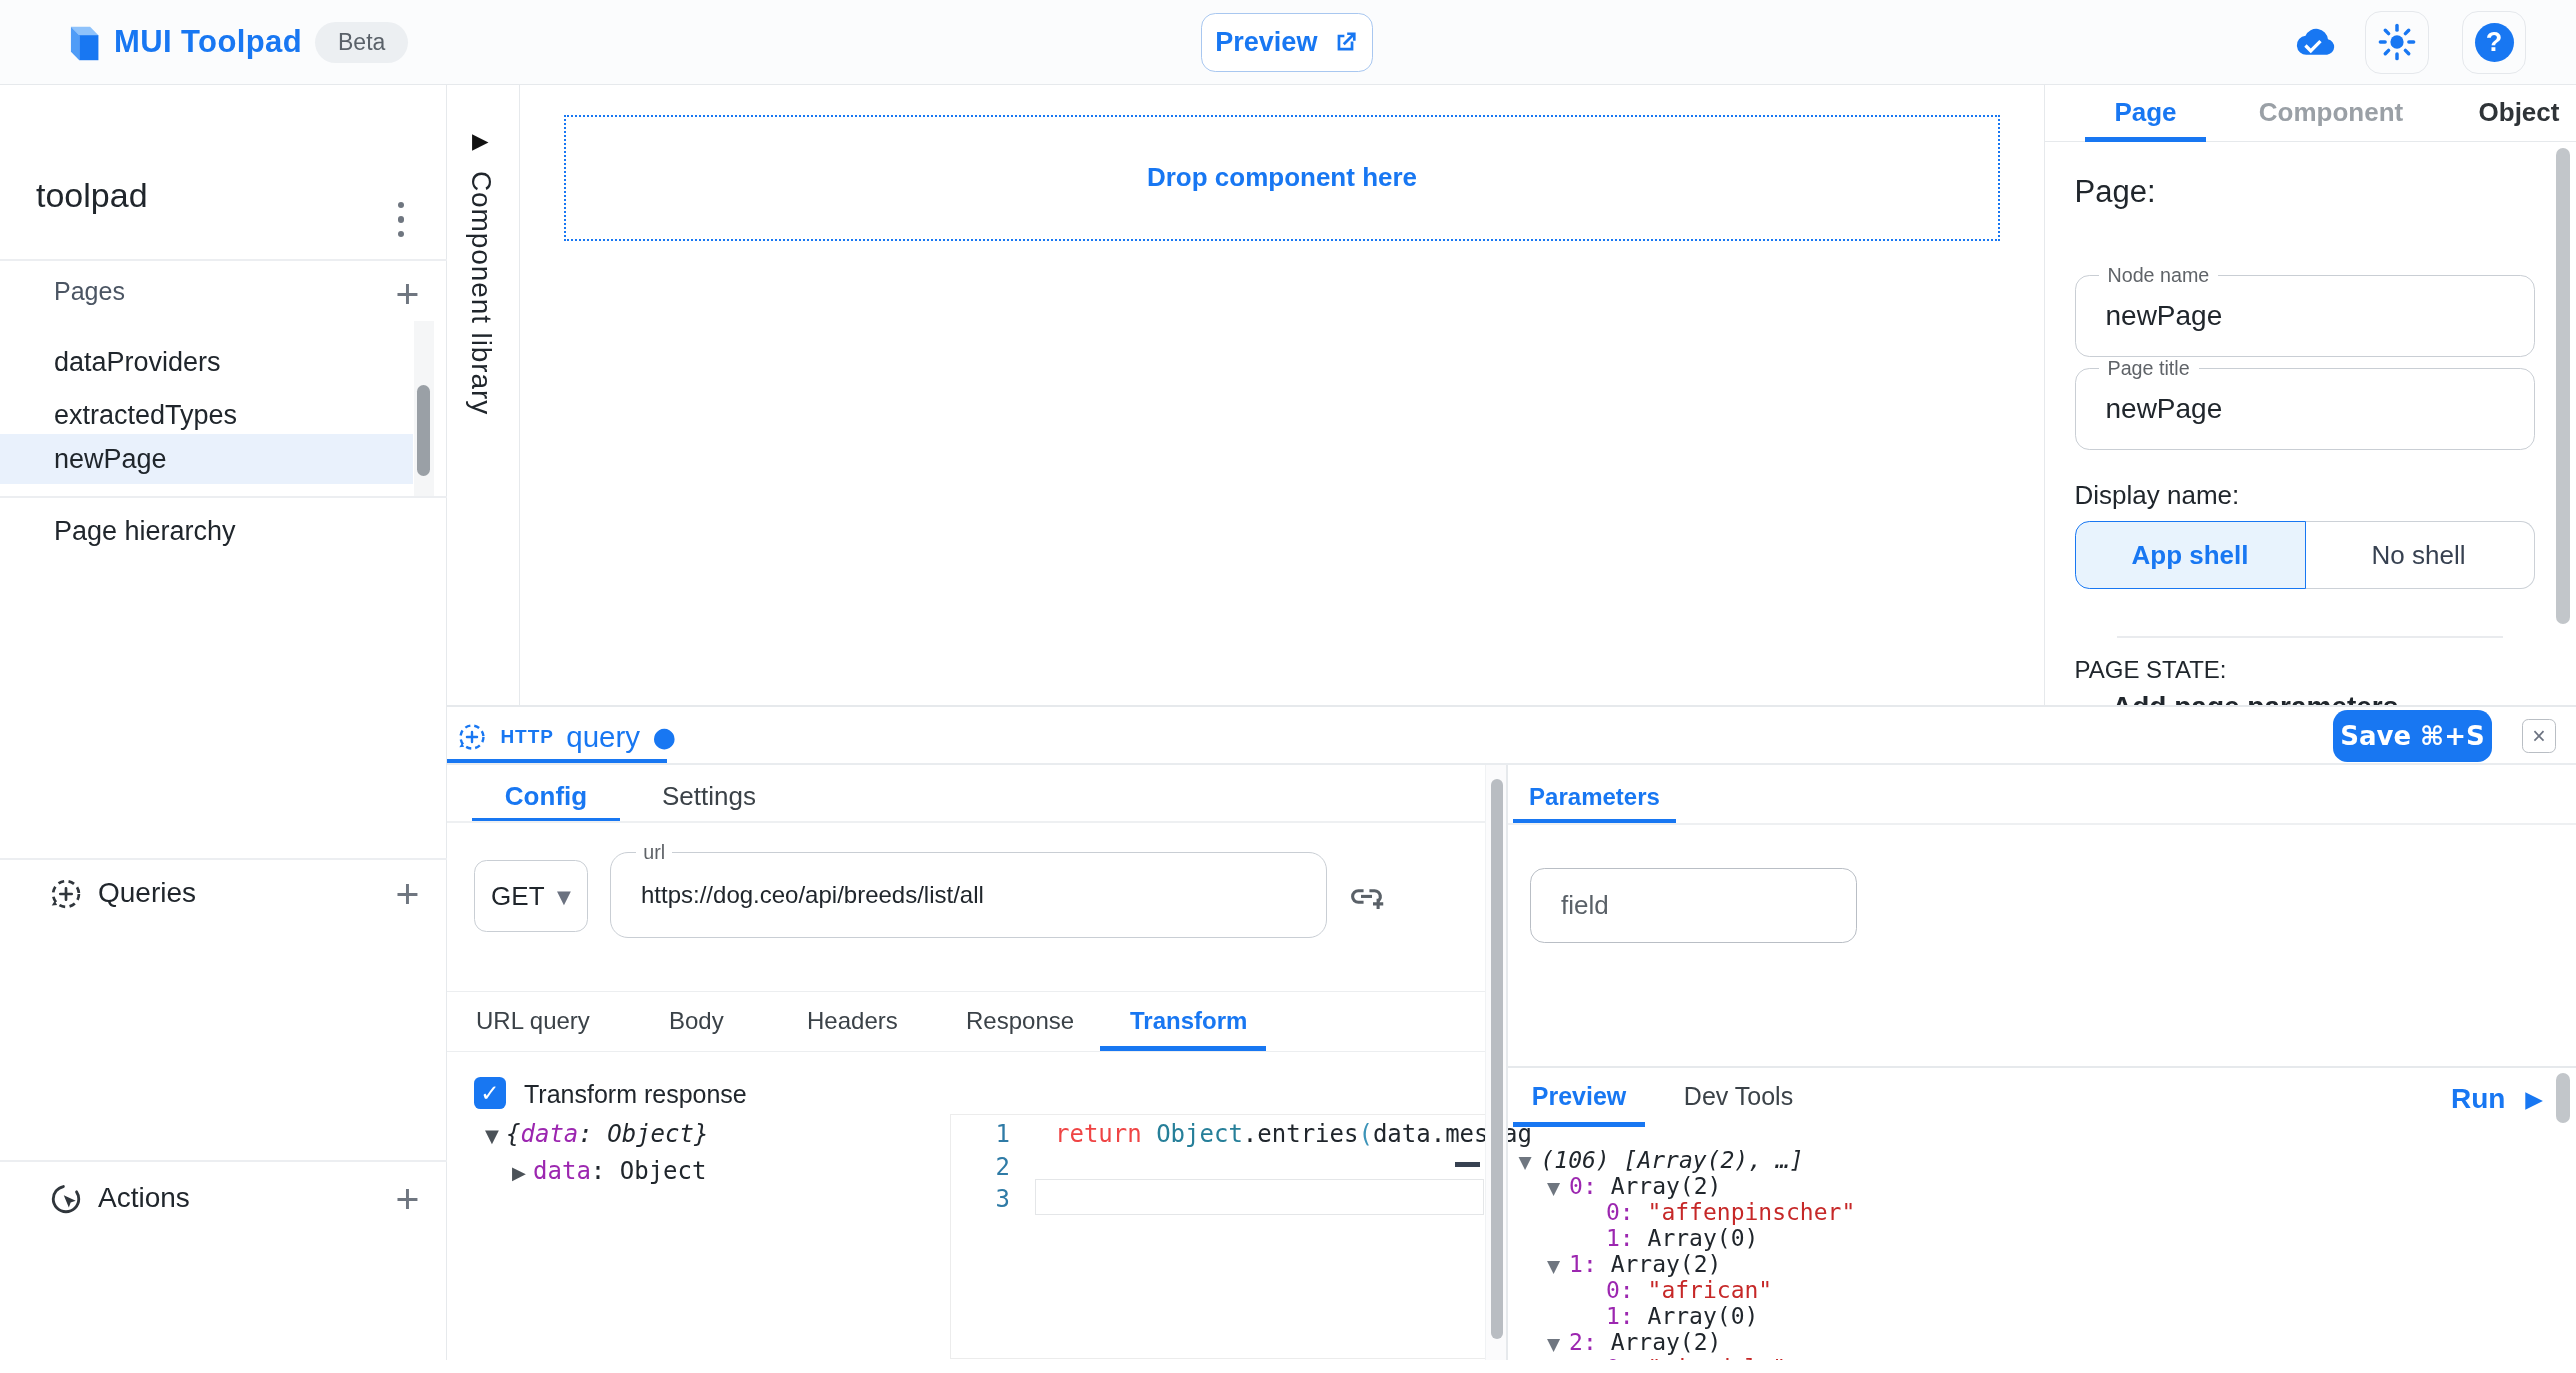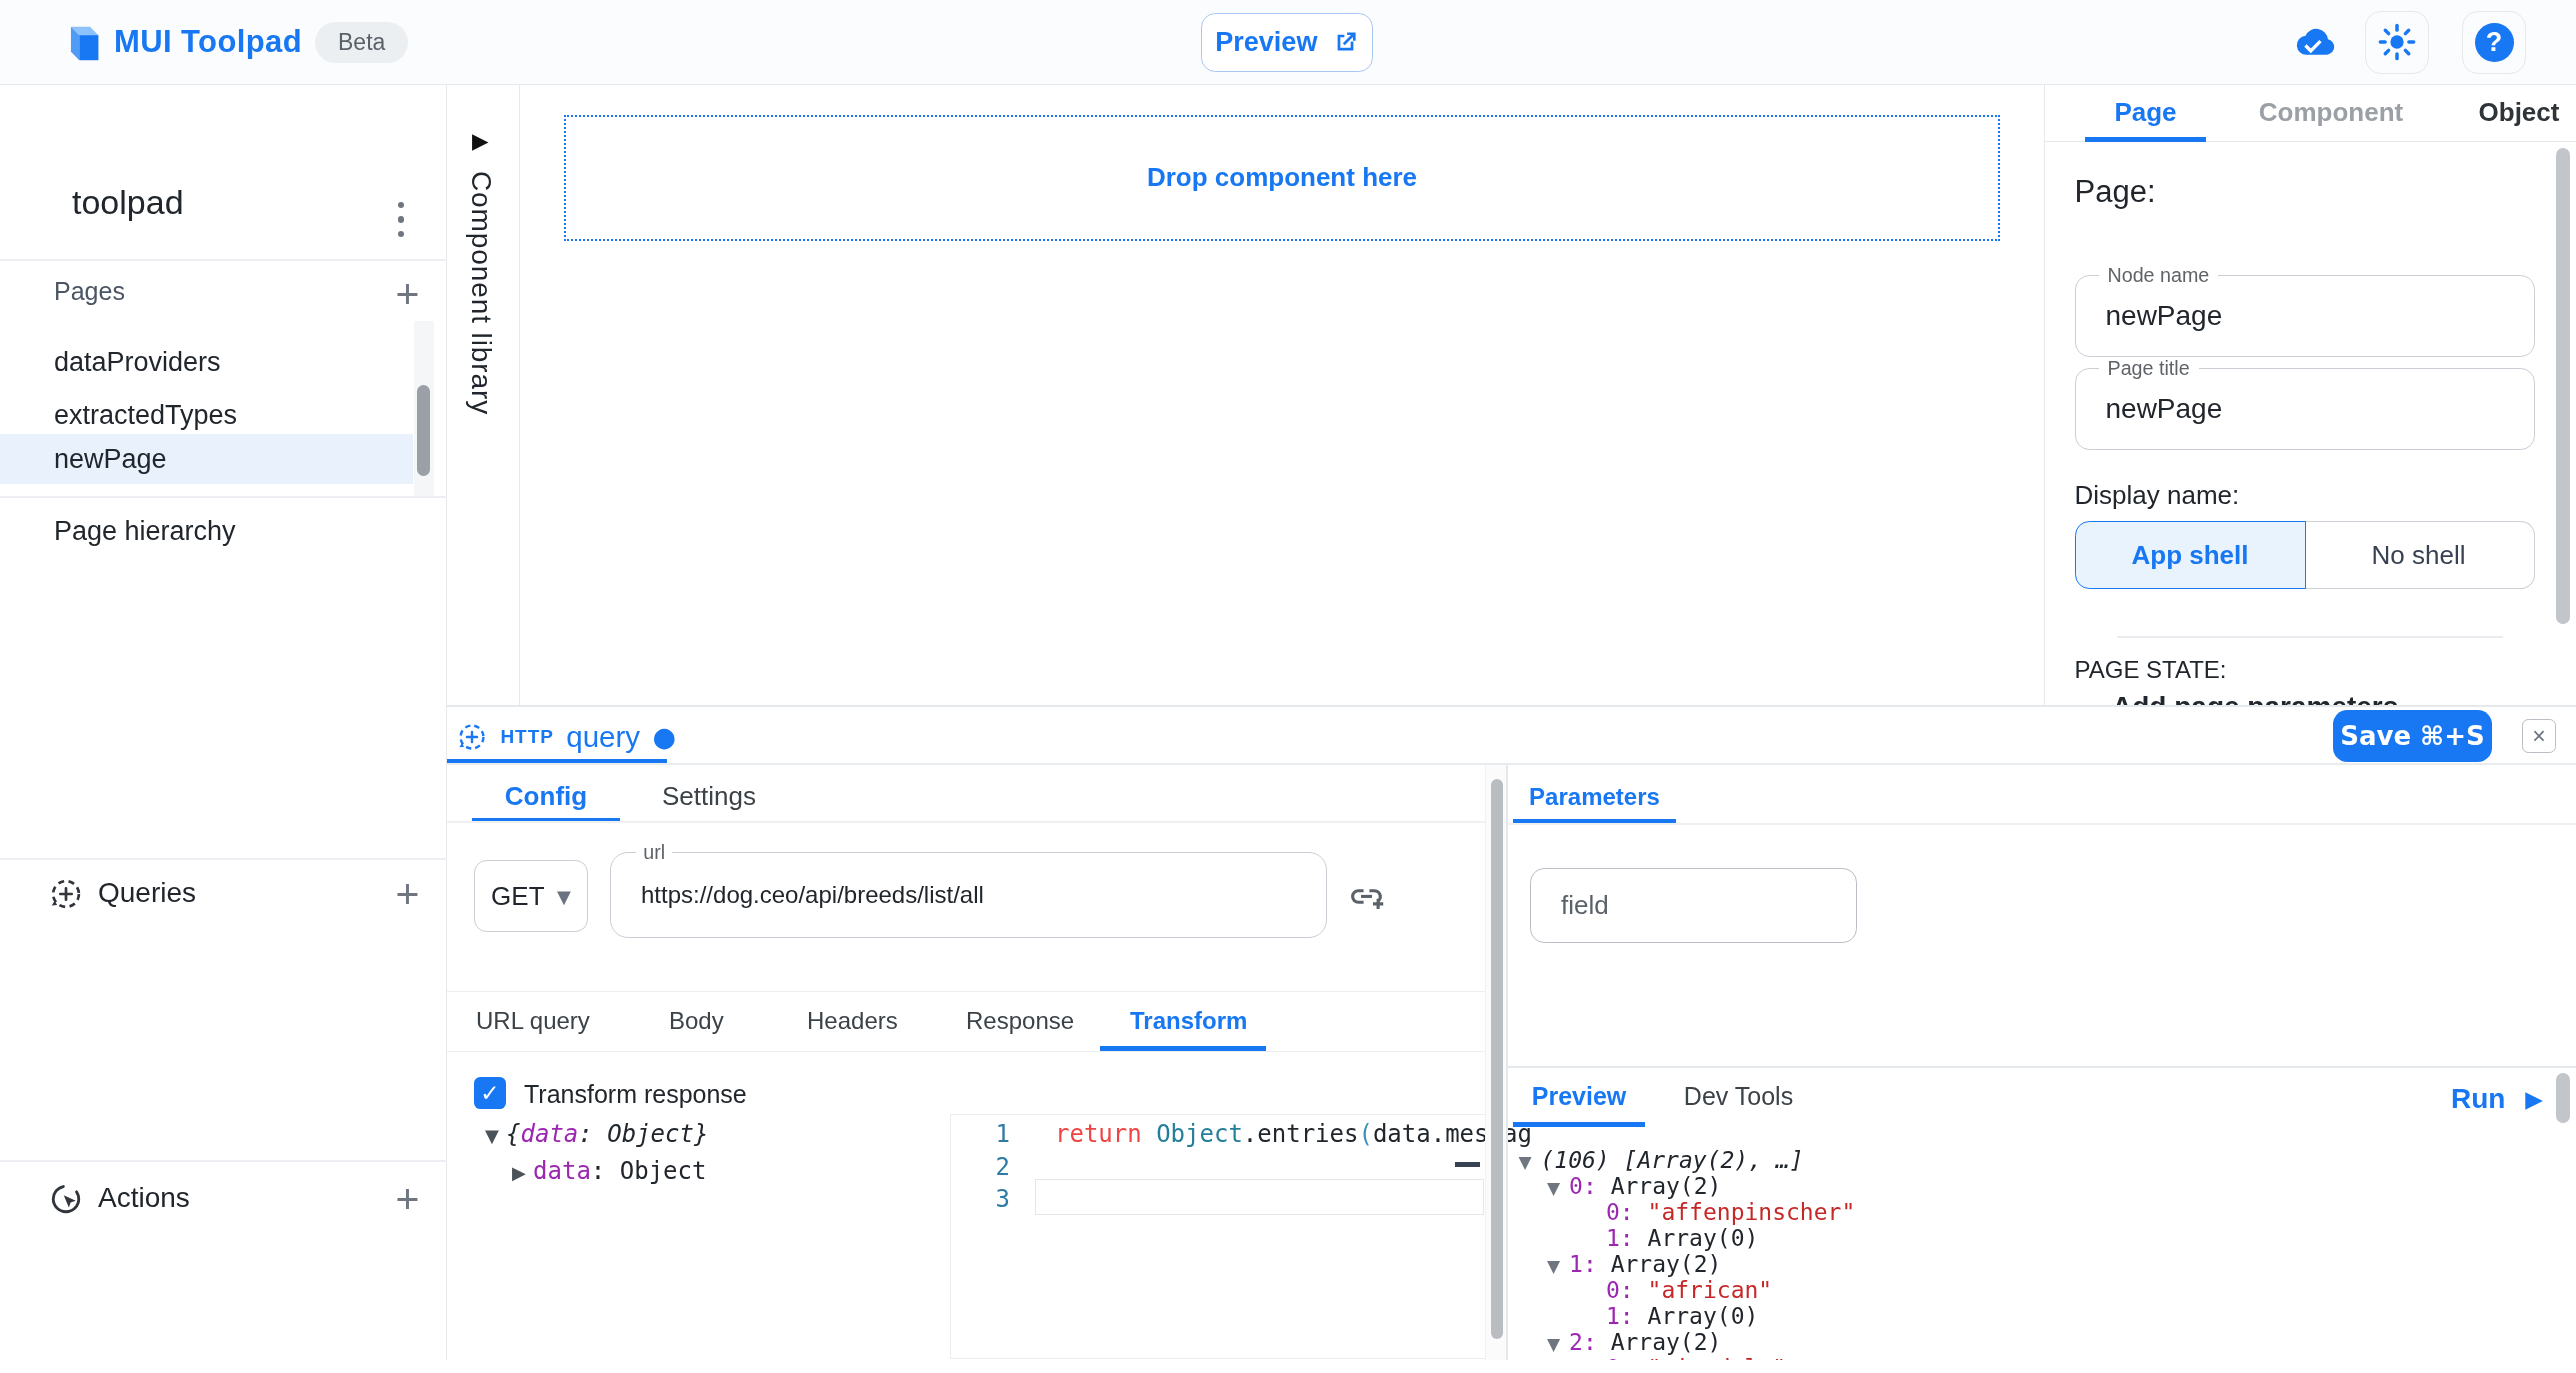--- a/index.html
+++ b/index.html
@@ -19,21 +19,21 @@
   #preview-btn { left:1201px; top:12.5px; width:172px; height:59px; border:1.8px solid #a8c7f0; border-radius:14.3px; background:#fff; display:flex; align-items:center; justify-content:center; gap:14.3px; color:#1877f2; font-size:27px; font-weight:600; cursor:pointer; }
   #cloud-icon { left:2290px; top:23px; }
   .hdr-btn { top:10.7px; width:64px; height:63px; border:1.8px solid #e5e8ec; border-radius:16px; background:#fbfcfd; display:flex; align-items:center; justify-content:center; }
   #theme-btn { left:2365px; }
   #help-btn { left:2462px; }
   #help-circle { width:39px; height:39px; border-radius:50%; background:#1877f2; color:#fff; font-size:27px; font-weight:bold; display:flex; align-items:center; justify-content:center; }
 
   
   #sidebar { left:0; top:85px; width:447px; height:1289px; background:#fff; border-right:1.8px solid #e6e9ec; }
   .sb-divider { left:0; width:447px; height:1.8px; background:#eceef1; }
-  #project-name { left:36px; top:98px; font-size:34px; color:#20262c;margin-left:36px; }
+  #project-name { left:36px; top:91px; font-size:34px; color:#20262c; }
   #kebab { left:383px; top:113px; width:36px; height:43px; display:flex; flex-direction:column; align-items:center; justify-content:center; gap:8px; cursor:pointer; }
   #kebab i { width:6.3px; height:6.3px; border-radius:50%; background:#6f7680; }
   .section-label { font-size:25px; color:#4b5563; }
   .plus-btn { width:43px; height:43px; display:flex; align-items:center; justify-content:center; font-size:41px; font-weight:300; color:#6f7680; cursor:pointer; }
   #pages-row { left:0; top:186px; width:447px; height:47px; }
   #pages-row .section-label { position:absolute; left:54px;margin-top:6px; }
   #pages-row .plus-btn { position:absolute; left:386px; top:1.8px; }
   .page-item { left:0; width:413px; height:50px; display:flex; align-items:center; padding-left:54px; font-size:27px; color:#20262c; cursor:pointer; }
   #page-item-0 { top:252px; }
   #page-item-1 { top:305px; }

